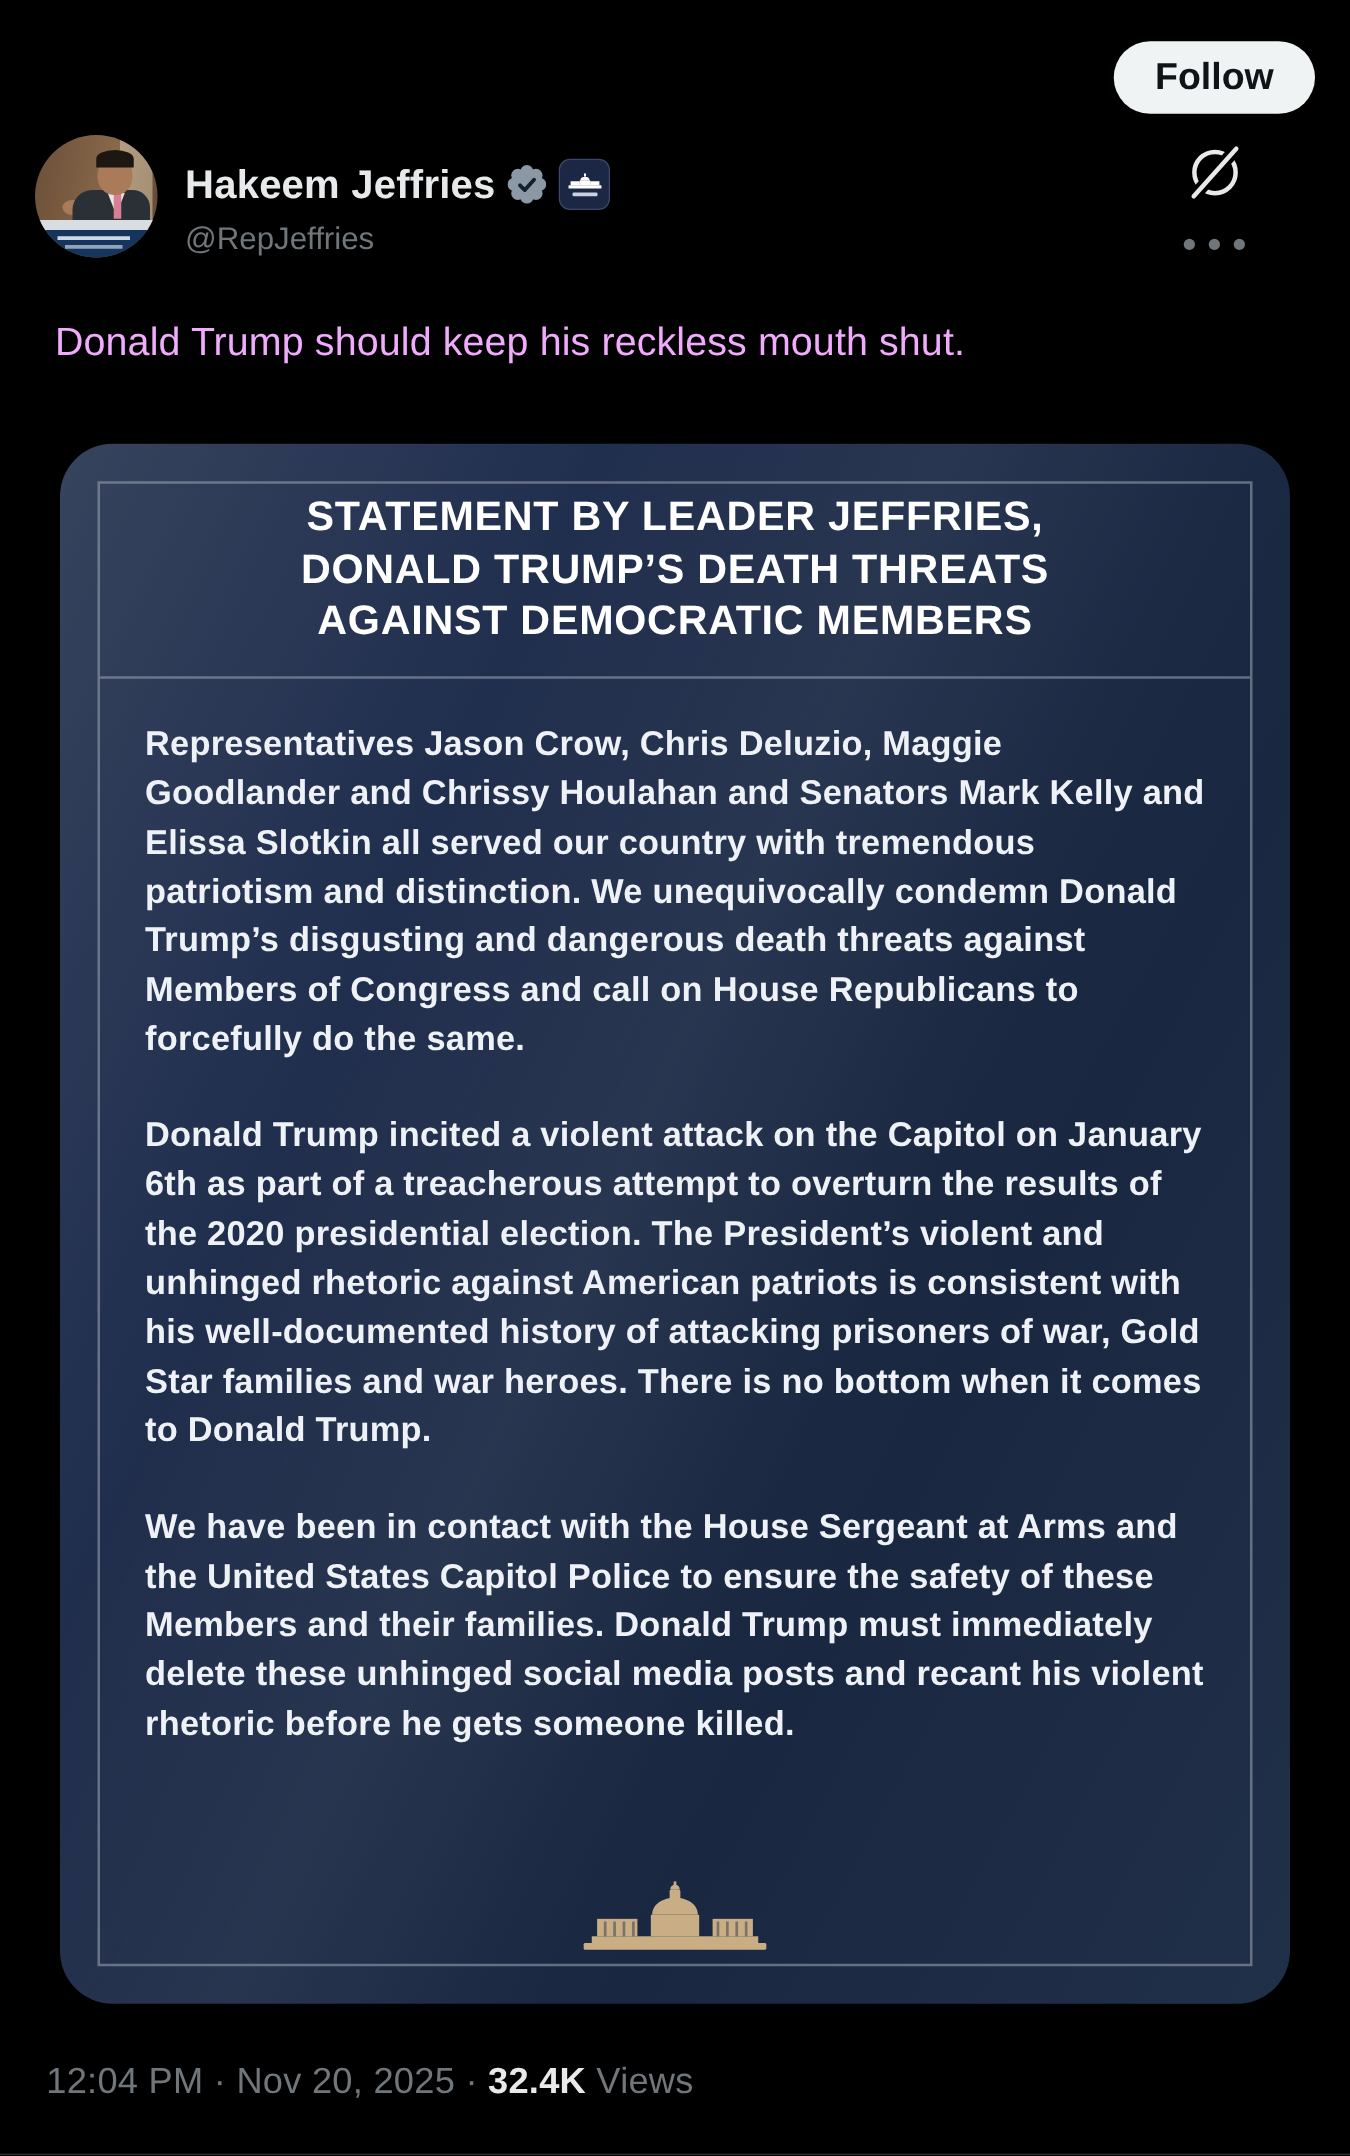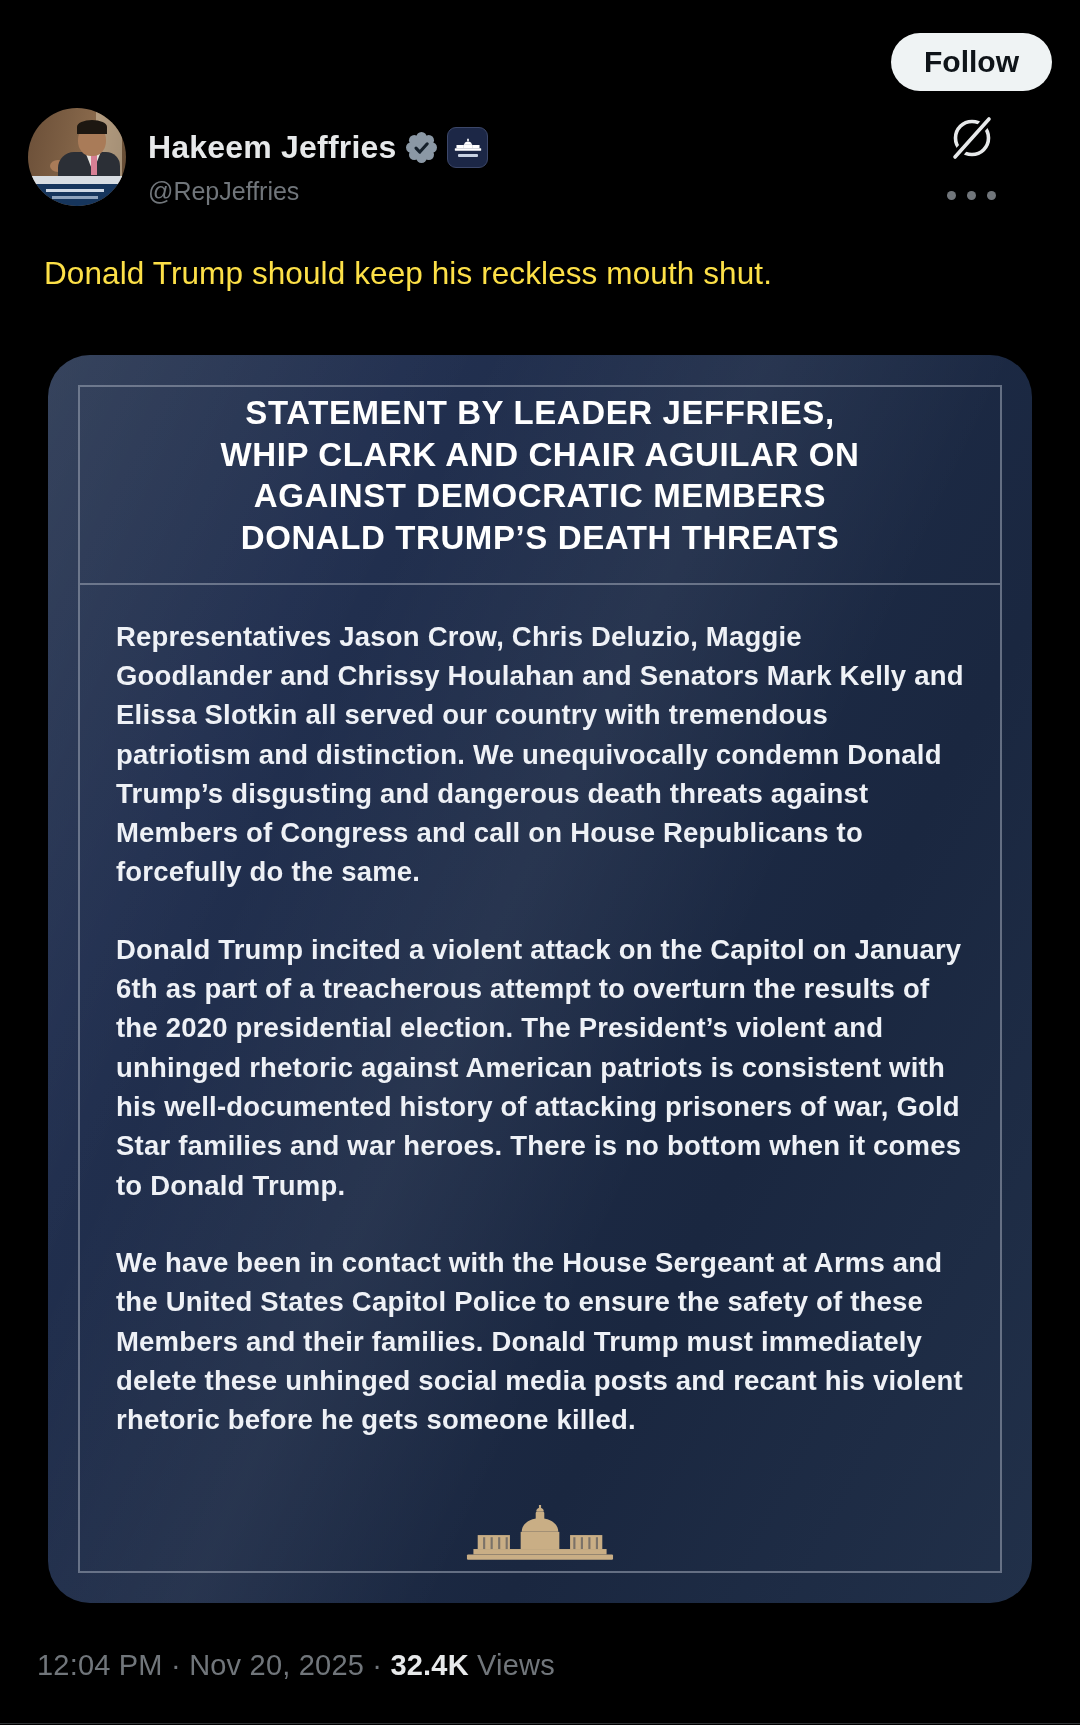--- a/index.html
+++ b/index.html
@@ -34,21 +34,21 @@
 
   .header-actions { display:flex; align-items:center; gap:20px; padding-top:3px;flex-direction:column; }
   .follow-btn { height:58px; padding:0 33px; border:none; border-radius:29px; background:#eff3f4; color:#0f1419;
                 font-family:"Liberation Sans",sans-serif; font-size:30px; font-weight:700; cursor:pointer; }
   .grok-btn, .more-btn { background:none; border:none; cursor:pointer; padding:0; }
   .grok-btn svg { display:block; }
   .more-btn { display:flex; gap:11px; align-items:center; padding:6px 2px; }
   .more-btn i { width:9px; height:9px; border-radius:50%; background:#71767b; }
 
   
-  .tweet-text { padding:0 44px; margin-top:44px; font-size:31.5px; line-height:1.5; color:#fde047; letter-spacing:0.1px; }
+  .tweet-text { padding:0 44px; margin-top:44px; font-size:31.5px; line-height:1.5; color:#f0abfc; letter-spacing:0.1px; }
 
   
   .statement-card { position:relative; margin:58px 48px 0; height:1248px; border-radius:42px; overflow:hidden; cursor:pointer;
                     background:linear-gradient(118deg,#2a3853 0%,#223050 22%,#1d2b47 45%,#1a2740 68%,#213049 100%); }
   .statement-card::before { content:""; position:absolute; inset:0;
                     background:linear-gradient(115deg,rgba(255,255,255,0.06) 0%,rgba(255,255,255,0) 28%,rgba(255,255,255,0.05) 46%,rgba(255,255,255,0) 62%); }
   .card-inner { position:absolute; inset:30px; border:2px solid rgba(150,159,175,0.6); display:flex; flex-direction:column; }
   .card-title { text-align:center; padding:5px 28px 24px; border-bottom:2px solid rgba(150,159,175,0.6);
                 color:#ffffff; font-weight:800; font-size:33px; line-height:1.26; letter-spacing:0.6px; }
   .card-body { flex:1; padding:32px 36px 0; color:#eef1f6; font-size:27.5px; line-height:1.43; font-weight:600; letter-spacing:0.2px; }
@@ -135,23 +135,22 @@
       </button>
     </div>
   </div>
 
   <div class="tweet-text">Donald Trump should keep his reckless mouth shut.</div>
 
   <div class="statement-card">
     <div class="card-inner">
       <div class="card-title">
         <div>STATEMENT BY LEADER JEFFRIES,</div>
-        <div>WHIP CLARK AND CHAIR AGUILAR ON</div>
+        <div>DONALD TRUMP’S DEATH THREATS</div>
         <div>AGAINST DEMOCRATIC MEMBERS</div>
-        <div>DONALD TRUMP’S DEATH THREATS</div>
       </div>
       <div class="card-body">
         <p>Representatives Jason Crow, Chris Deluzio, Maggie Goodlander and Chrissy Houlahan and Senators Mark Kelly and Elissa Slotkin all served our country with tremendous patriotism and distinction. We unequivocally condemn Donald Trump’s disgusting and dangerous death threats against Members of Congress and call on House Republicans to forcefully do the same.</p>
         <p>Donald Trump incited a violent attack on the Capitol on January 6th as part of a treacherous attempt to overturn the results of the 2020 presidential election. The President’s violent and unhinged rhetoric against American patriots is consistent with his well-documented history of attacking prisoners of war, Gold Star families and war heroes. There is no bottom when it comes to Donald Trump.</p>
         <p>We have been in contact with the House Sergeant at Arms and the United States Capitol Police to ensure the safety of these Members and their families. Donald Trump must immediately delete these unhinged social media posts and recant his violent rhetoric before he gets someone killed.</p>
       </div>
       <div class="card-logo">
         <svg class="capitol-logo" viewBox="0 0 150 54" width="270" height="58">
           <g fill="#c9ae85">
             <rect x="7" y="46" width="136" height="5" rx="1"></rect>

